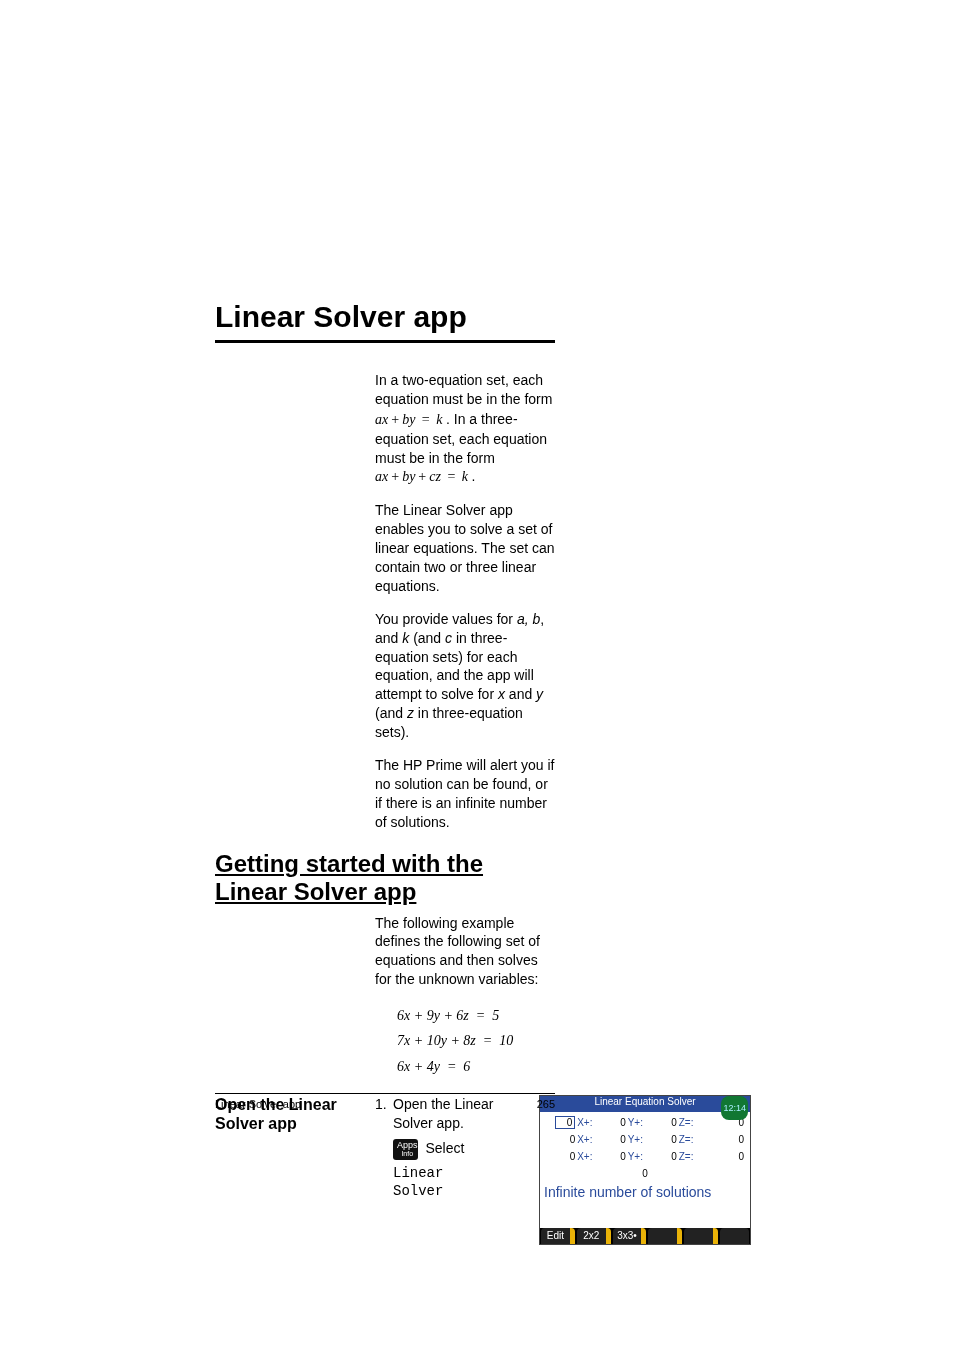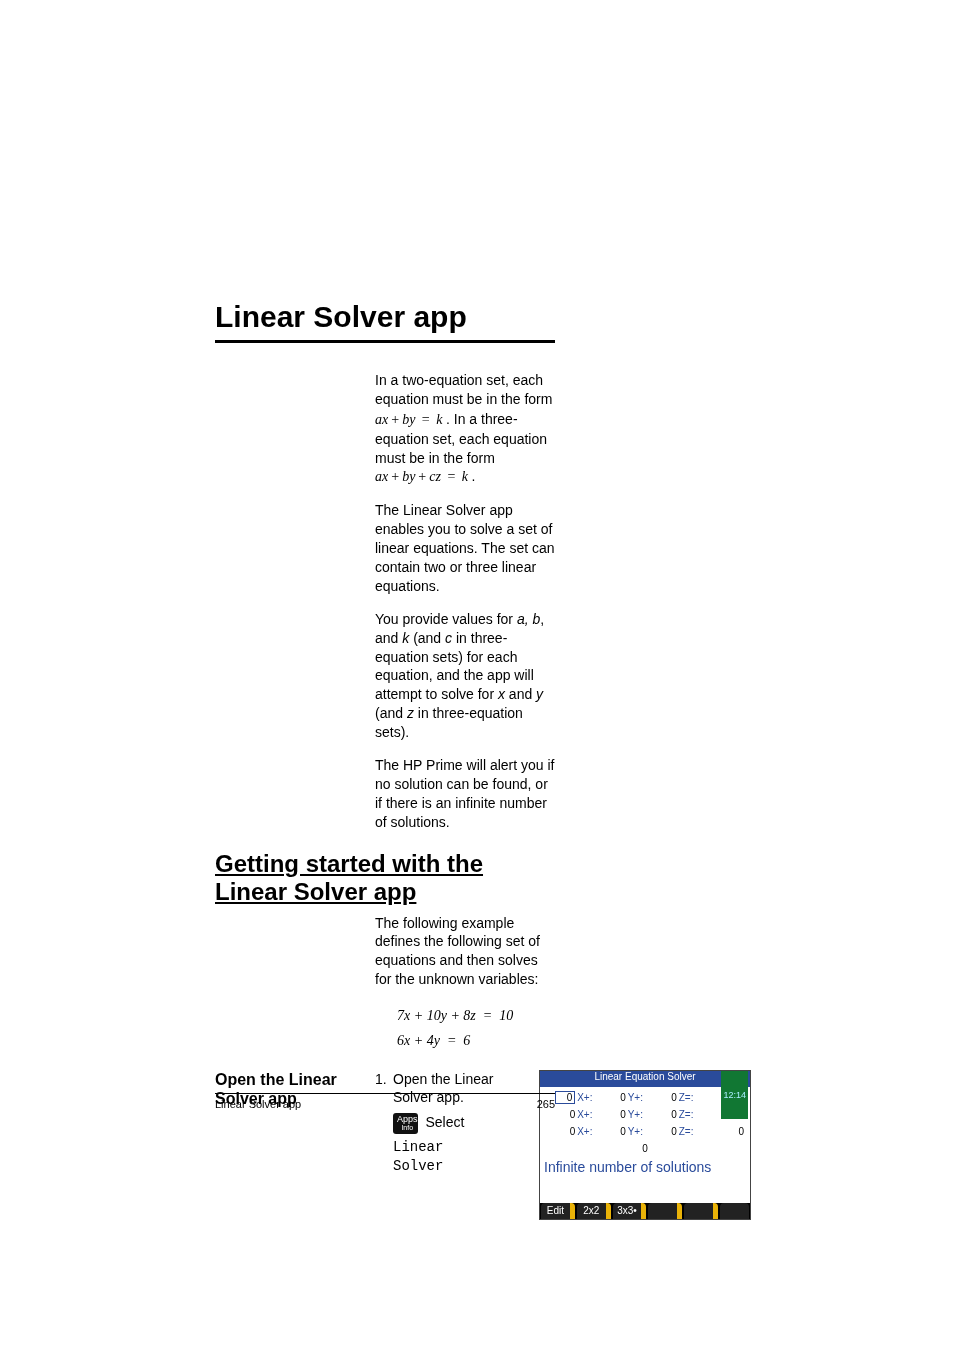--- a/index.html
+++ b/index.html
@@ -122,21 +122,22 @@
   }
   .calc-time {
     position: absolute;
     right: 2px;
     top: 0;
     height: 16px;
     line-height: 16px;
     font-size: 9px;
     color: #aef;
     background: #173;
-    padding: 16px 2px;
+    padding: 4px 2px;
+    border-radius: 8px;
   }
   .calc-grid {
     padding: 2px 4px 0 4px;
   }
   .calc-row {
     display: flex;
     height: 17px;
     align-items: center;
   }
   .calc-cell {
@@ -239,20 +240,21 @@
     <p>The HP Prime will alert you if no solution can be found, or if there is an infinite number of solutions.</p>
   </div>
 
   <h2 class="section-title">Getting started with the Linear Solver app</h2>
 
   <div class="body-col">
     <p>The following example defines the following set of equations and then solves for the unknown variables:</p>
   </div>
 
   <div class="eq-block">
+    <div>6x + 9y + 6z  =  5</div>
     <div>7x + 10y + 8z  =  10</div>
     <div>6x + 4y  =  6</div>
   </div>
 
   <div class="two-col">
     <div class="side-heading">Open the Linear Solver app</div>
 
     <div class="instr-col">
       <div class="step">
         <div class="step-num">1.</div>

